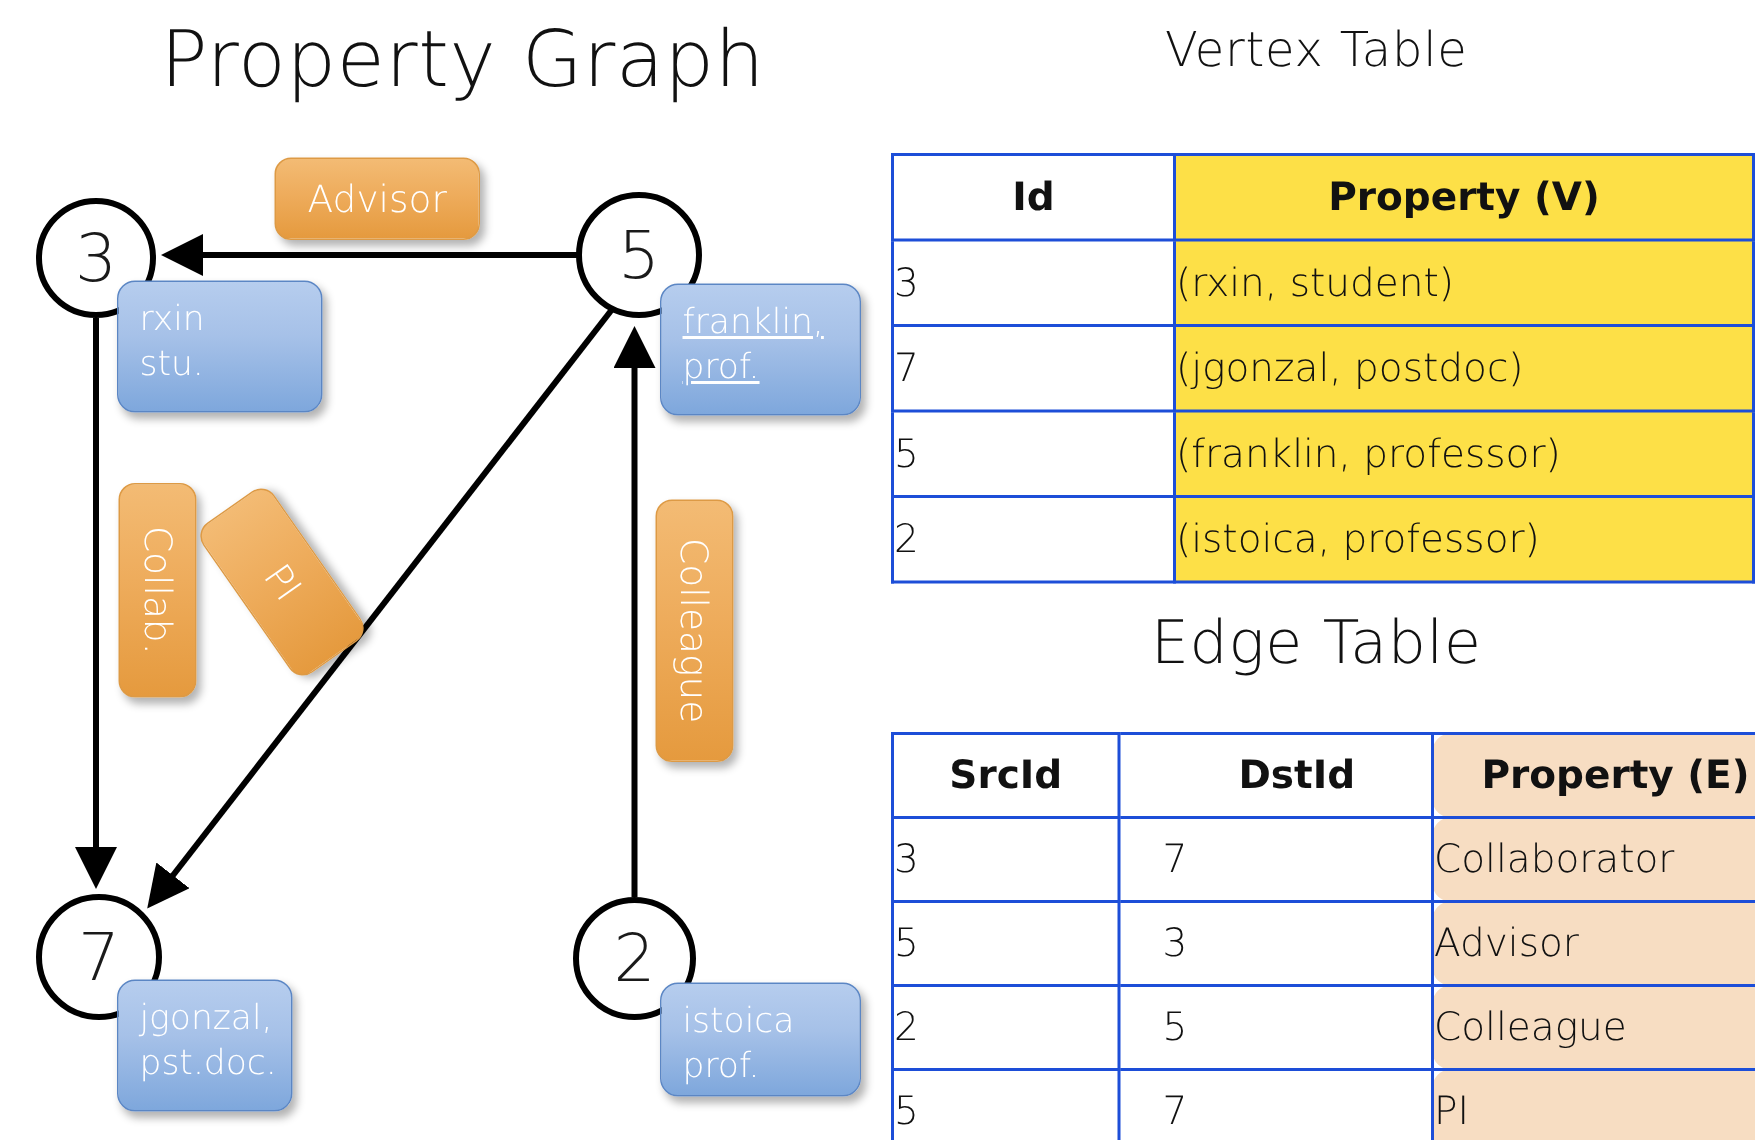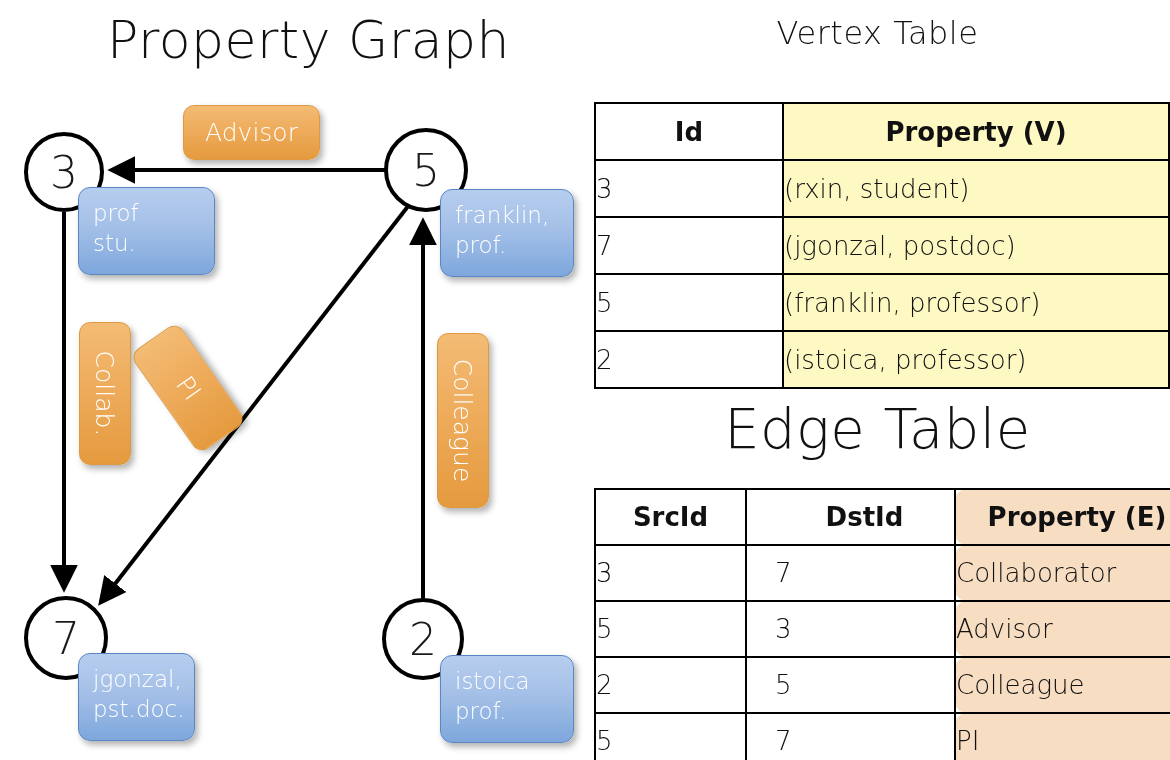--- a/index.html
+++ b/index.html
@@ -44,21 +44,21 @@
     font-size: 52px;
     line-height: 64px;
   }
   #title-vertex-table {
     left: 585px; top: 2px; width: 585px;
     font-size: 32px;
     line-height: 62px;
   }
   #title-edge-table {
     left: 585px; top: 398px; width: 585px;
-    font-size: 56px;
+    font-size: 40px;
     line-height: 62px;
   }
 
   
   #edges-svg {
     position: absolute;
     left: 0; top: 0;
     width: 585px; height: 760px;
   }
 
@@ -121,33 +121,33 @@
 
   
   .data-table {
     position: absolute;
     border-collapse: collapse;
     table-layout: fixed;
     font-family: "DejaVu Sans", sans-serif;
     font-weight: 300;
   }
   .data-table td, .data-table th {
-    border: 2px solid #000000;
+    border: 2px solid #1d4ed8;
     padding: 0;
     font-weight: 300;
     color: #111111;
   }
   .data-table th {
     font-weight: 700;
     font-size: 26px;
   }
   .data-table td {
     font-size: 26px;
   }
-  .cell-v { background: #fef9c3; }
+  .cell-v { background: #fde047; }
   .cell-e { background: #f7ddc2; border-radius: 12px; }
   .cell-plain { background: #ffffff; }
 
   #vertex-table { left: 594px; top: 102px; width: 570px; }
   #vertex-table .col-id   { width: 186px; height: 55px; }
   #vertex-table .col-prop { width: 384px; height: 55px; }
 
   #edge-table { left: 594px; top: 488px; width: 570px; }
   #edge-table .col-src  { width: 149px; height: 54px; margin-top: 16px; }
   #edge-table .col-dst  { width: 179px; height: 54px; padding-left: 28px; }
@@ -182,27 +182,27 @@
   <div class="vertex" style="left:368px; top:128px; width:84px; height:84px;">
     <span>5</span>
   </div>
   <div class="vertex" style="left:8px; top:596px; width:84px; height:84px;">
     <span>7</span>
   </div>
   <div class="vertex" style="left:366px; top:598px; width:82px; height:82px;">
     <span>2</span>
   </div>
 
-  <div class="prop-box" style="left:62px; top:187px; width:137px; height:88px;">prof
+  <div class="prop-box" style="left:62px; top:187px; width:137px; height:88px;">rxin
 stu.</div>
-  <div class="prop-box" style="left:424px; top:189px; width:134px; height:88px;">franklin,
+  <div class="prop-box" style="left:424px; top:189px; width:134px; height:88px;text-decoration:underline;">franklin,
 prof.</div>
   <div class="prop-box" style="left:62px; top:653px; width:117px; height:88px;">jgonzal,
 pst.doc.</div>
-  <div class="prop-box" style="left:424px; top:655px; width:134px; height:88px;">istoica
+  <div class="prop-box" style="left:424px; top:655px; width:134px; height:76px;">istoica
 prof.</div>
 
   <div class="rel-label" style="left:167px; top:105px; width:137px; height:55px;">
     <span>Advisor</span>
   </div>
 
   <div class="rel-label" style="left:63px; top:322px; width:52px; height:143px;">
     <span class="rot90">Collab.</span>
   </div>
 

